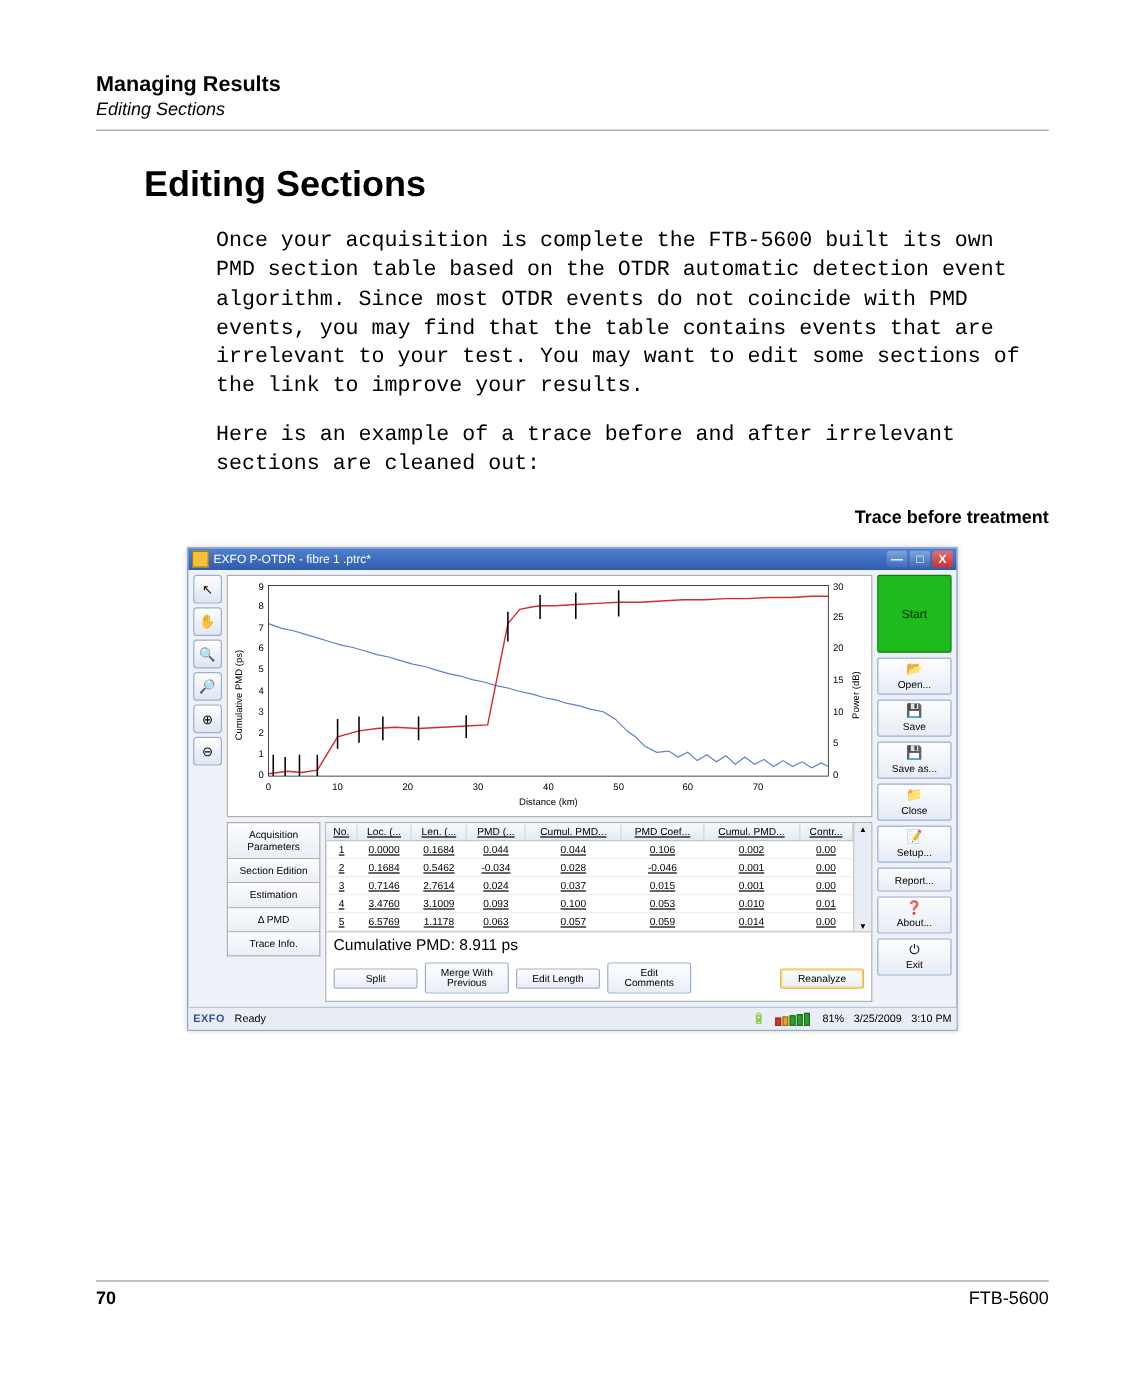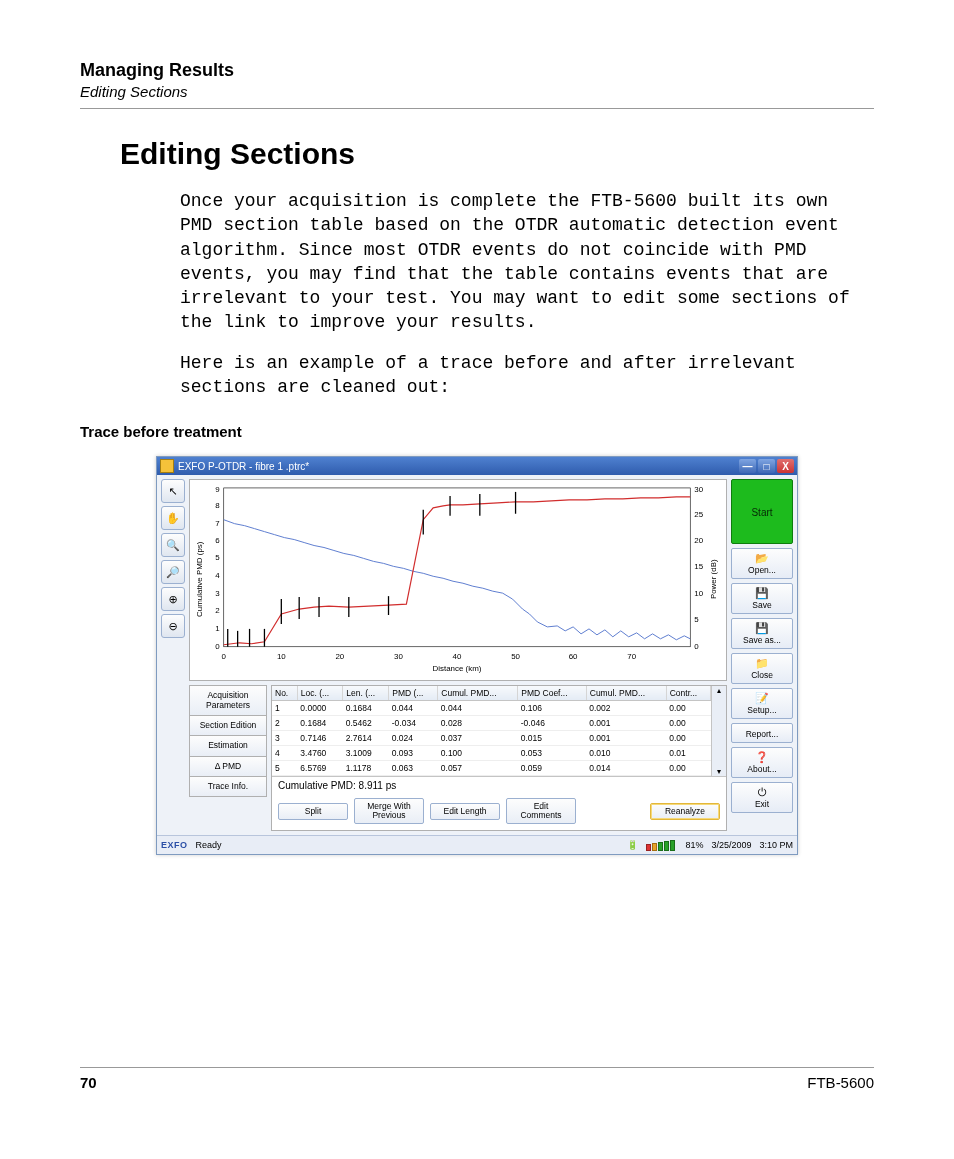--- a/index.html
+++ b/index.html
@@ -41,21 +41,21 @@
     margin: 0 0 18px 40px;
   }
   .body-text {
     font-family: Liberation Mono, monospace;
     font-size: 18px;
     line-height: 1.35;
     margin: 0 0 16px 100px;
     max-width: 690px;
   }
   .caption {
-    text-align: left;
+    text-align: right;
     font-weight: 700;
     font-size: 15px;
     margin: 24px 0 16px 0;
   }
 
   
   .app-window {
     width: 640px;
     margin: 0 auto;
     border: 1px solid #7f9bc0;
@@ -155,22 +155,23 @@
     display: flex;
     flex-direction: column;
   }
   .tbl {
     width: 100%;
     border-collapse: collapse;
     font-size: 8.5px;
   }
   .tbl th, .tbl td {
     padding: 2px 3px;
-    text-align: left;
+    text-align: center;
     white-space: nowrap;
+    text-decoration: underline;
   }
   .tbl th {
     background: linear-gradient(#f7f9fc,#e4ebf5);
     border-bottom: 1px solid #c4c4c4;
     border-right: 1px solid #d5d5d5;
     font-weight: normal;
   }
   .tbl td { border-bottom: 1px solid #eee; }
   .scroll-hint {
     width: 14px;
@@ -178,21 +179,21 @@
     border-left: 1px solid #c4c4c4;
     display: flex; flex-direction: column; justify-content: space-between;
     font-size: 8px; text-align: center;
   }
   .tbl-wrap { display: flex; }
   .tbl-wrap > div:first-child { flex: 1; }
 
   .cum-line {
     border-top: 1px solid #c4c4c4;
     padding: 3px 6px;
-    font-size: 10px;
+    font-size: 13px;
     display: flex;
     align-items: center;
     gap: 10px;
   }
   .action-row {
     display: flex;
     gap: 6px;
     padding: 4px 6px 6px 6px;
     align-items: center;
   }

